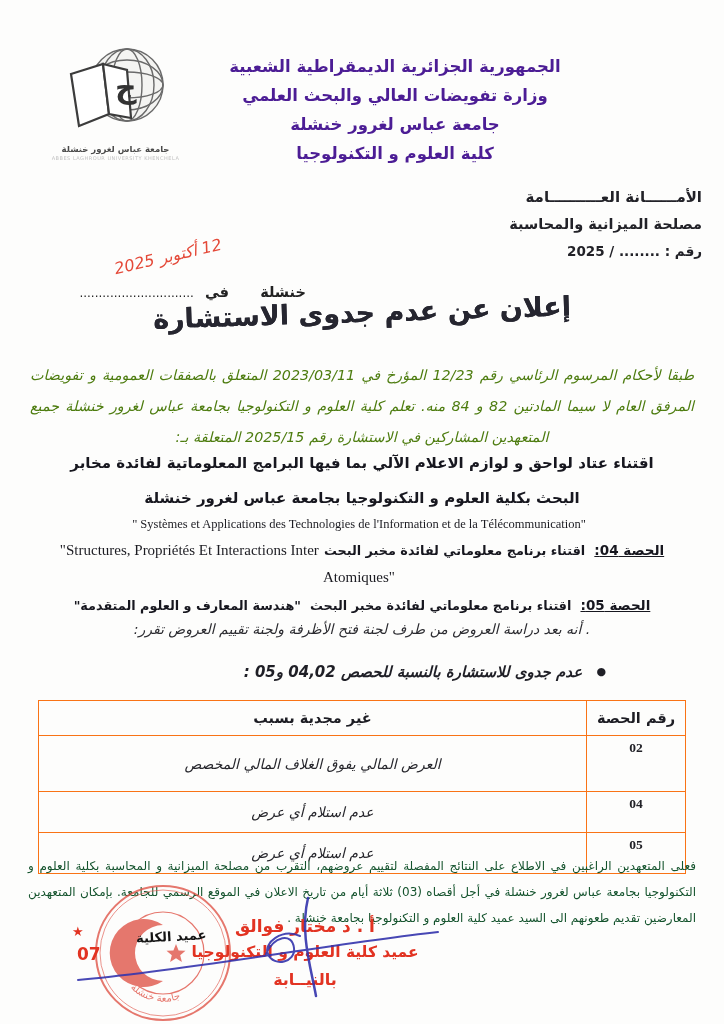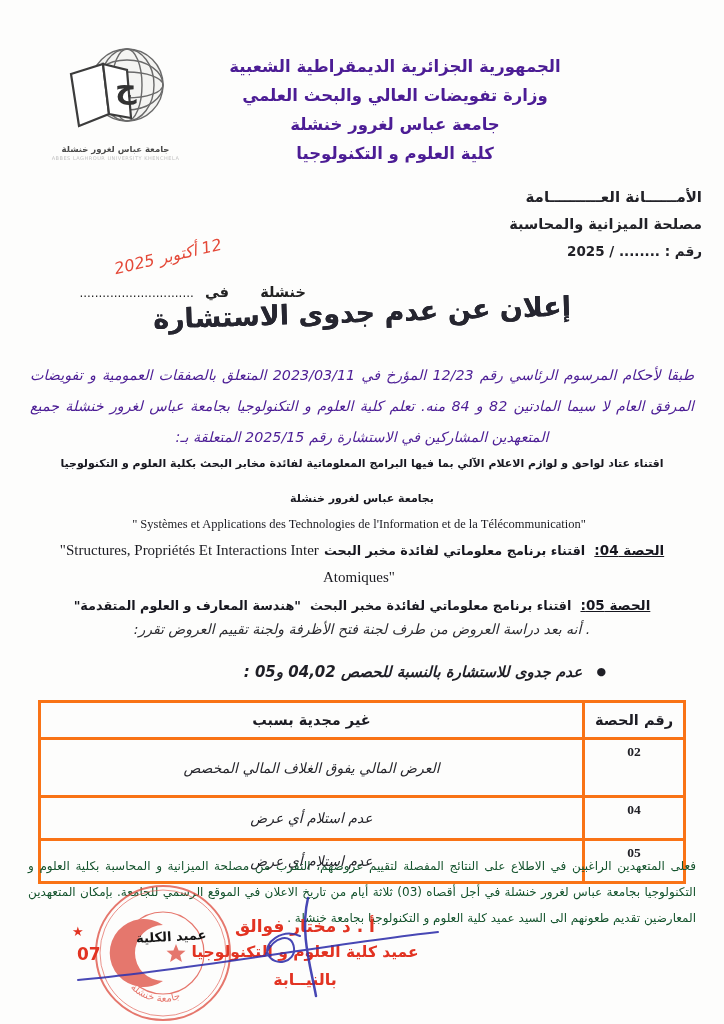--- a/index.html
+++ b/index.html
@@ -25,44 +25,44 @@
   .dateline{position:absolute;left:66px;top:238px;width:240px;direction:rtl;font-size:14.5px;font-weight:700;color:#222;white-space:nowrap;margin-top:46px;}
   .dateline .city{margin-left:26px;}
   .dateline .in-word{margin-left:6px;}
   .dateline .dots{font-weight:400;letter-spacing:1px;font-size:12px;}
   .hand-date{position:absolute;left:68px;top:247px;width:200px;direction:rtl;transform:rotate(-13deg);color:#e23a28;font-size:16px;font-style:italic;letter-spacing:1px;opacity:.92;text-align:center;}
 
   
   .doc-title{position:absolute;left:0;right:0;top:297px;text-align:center;font-size:27px;font-weight:800;color:#262630;transform:rotate(-1.8deg);letter-spacing:0px;text-shadow:0 0 .6px #262630;direction:rtl;}
 
   
-  .intro{position:absolute;left:30px;right:30px;top:360px;direction:rtl;font-size:14.3px;font-style:italic;font-weight:500;line-height:31px;text-align:justify;text-align-last:center;color:#4c1d95;}
-
-  
-  .object-par{position:absolute;left:55px;right:55px;top:446px;direction:rtl;text-align:center;font-weight:800;font-size:11px;line-height:35px;color:#17171f;}
+  .intro{position:absolute;left:30px;right:30px;top:360px;direction:rtl;font-size:14.3px;font-style:italic;font-weight:500;line-height:31px;text-align:justify;text-align-last:center;color:#4d7c0f;}
+
+  
+  .object-par{position:absolute;left:55px;right:55px;top:446px;direction:rtl;text-align:center;font-weight:800;font-size:15px;line-height:35px;color:#17171f;}
 
   
   .lots{position:absolute;left:22px;right:22px;top:512px;direction:rtl;}
   .lot-line{text-align:center;line-height:26px;}
   .lot-line.cont{line-height:21px;}
   .lot-line.l3{margin-top:2px;}
   .lot-label{font-weight:800;text-decoration:underline;font-size:13.5px;color:#17171f;}
   .lot-ar{font-weight:700;font-size:12.8px;color:#17171f;margin-right:4px;}
   .lot-quote{font-weight:700;font-size:12.8px;color:#17171f;margin-right:4px;}
   .lot-fr{font-family:"Liberation Serif",serif;font-size:15px;color:#1c1c22;margin-right:6px;direction:ltr;unicode-bidi:embed;}
   .lot-fr.small{font-size:12.5px;}
 
   
   .decision{position:absolute;left:0;right:0;top:621px;direction:rtl;text-align:center;font-style:italic;font-weight:500;font-size:14px;color:#2b2b30;}
   .bullet-line{position:absolute;right:118px;top:663px;direction:rtl;font-size:15px;font-style:italic;font-weight:600;color:#1f1f26;}
   .bullet-line .marker{font-size:11px;margin-left:9px;vertical-align:2px;font-style:normal;}
 
   
   .results{position:absolute;left:38px;top:700px;width:648px;border-collapse:collapse;direction:rtl;}
-  .results th,.results td{border:3px solid #f97316;}
+  .results th,.results td{border:1px solid #f97316;}
   .results th{font-size:14.5px;font-weight:700;height:32px;color:#1d1d24;}
   .results .col-lot{width:96px;}
   .results td.lot{Text-align:center;vertical-align:top;padding-top:4px;font-family:"Liberation Serif",serif;font-size:13.5px;font-weight:600;}
   .results td.reason{font-family:"DejaVu Serif",serif;font-style:italic;font-size:14px;text-align:center;color:#26262c;}
   .results tr.r1 td{height:50px;}
   .results tr.r2 td,.results tr.r3 td{height:35px;}
 
   
   .closing{position:absolute;left:28px;right:28px;top:853px;direction:rtl;font-size:12px;font-weight:400;line-height:26px;text-align:justify;text-align-last:right;color:#14532d;z-index:1;}
 

